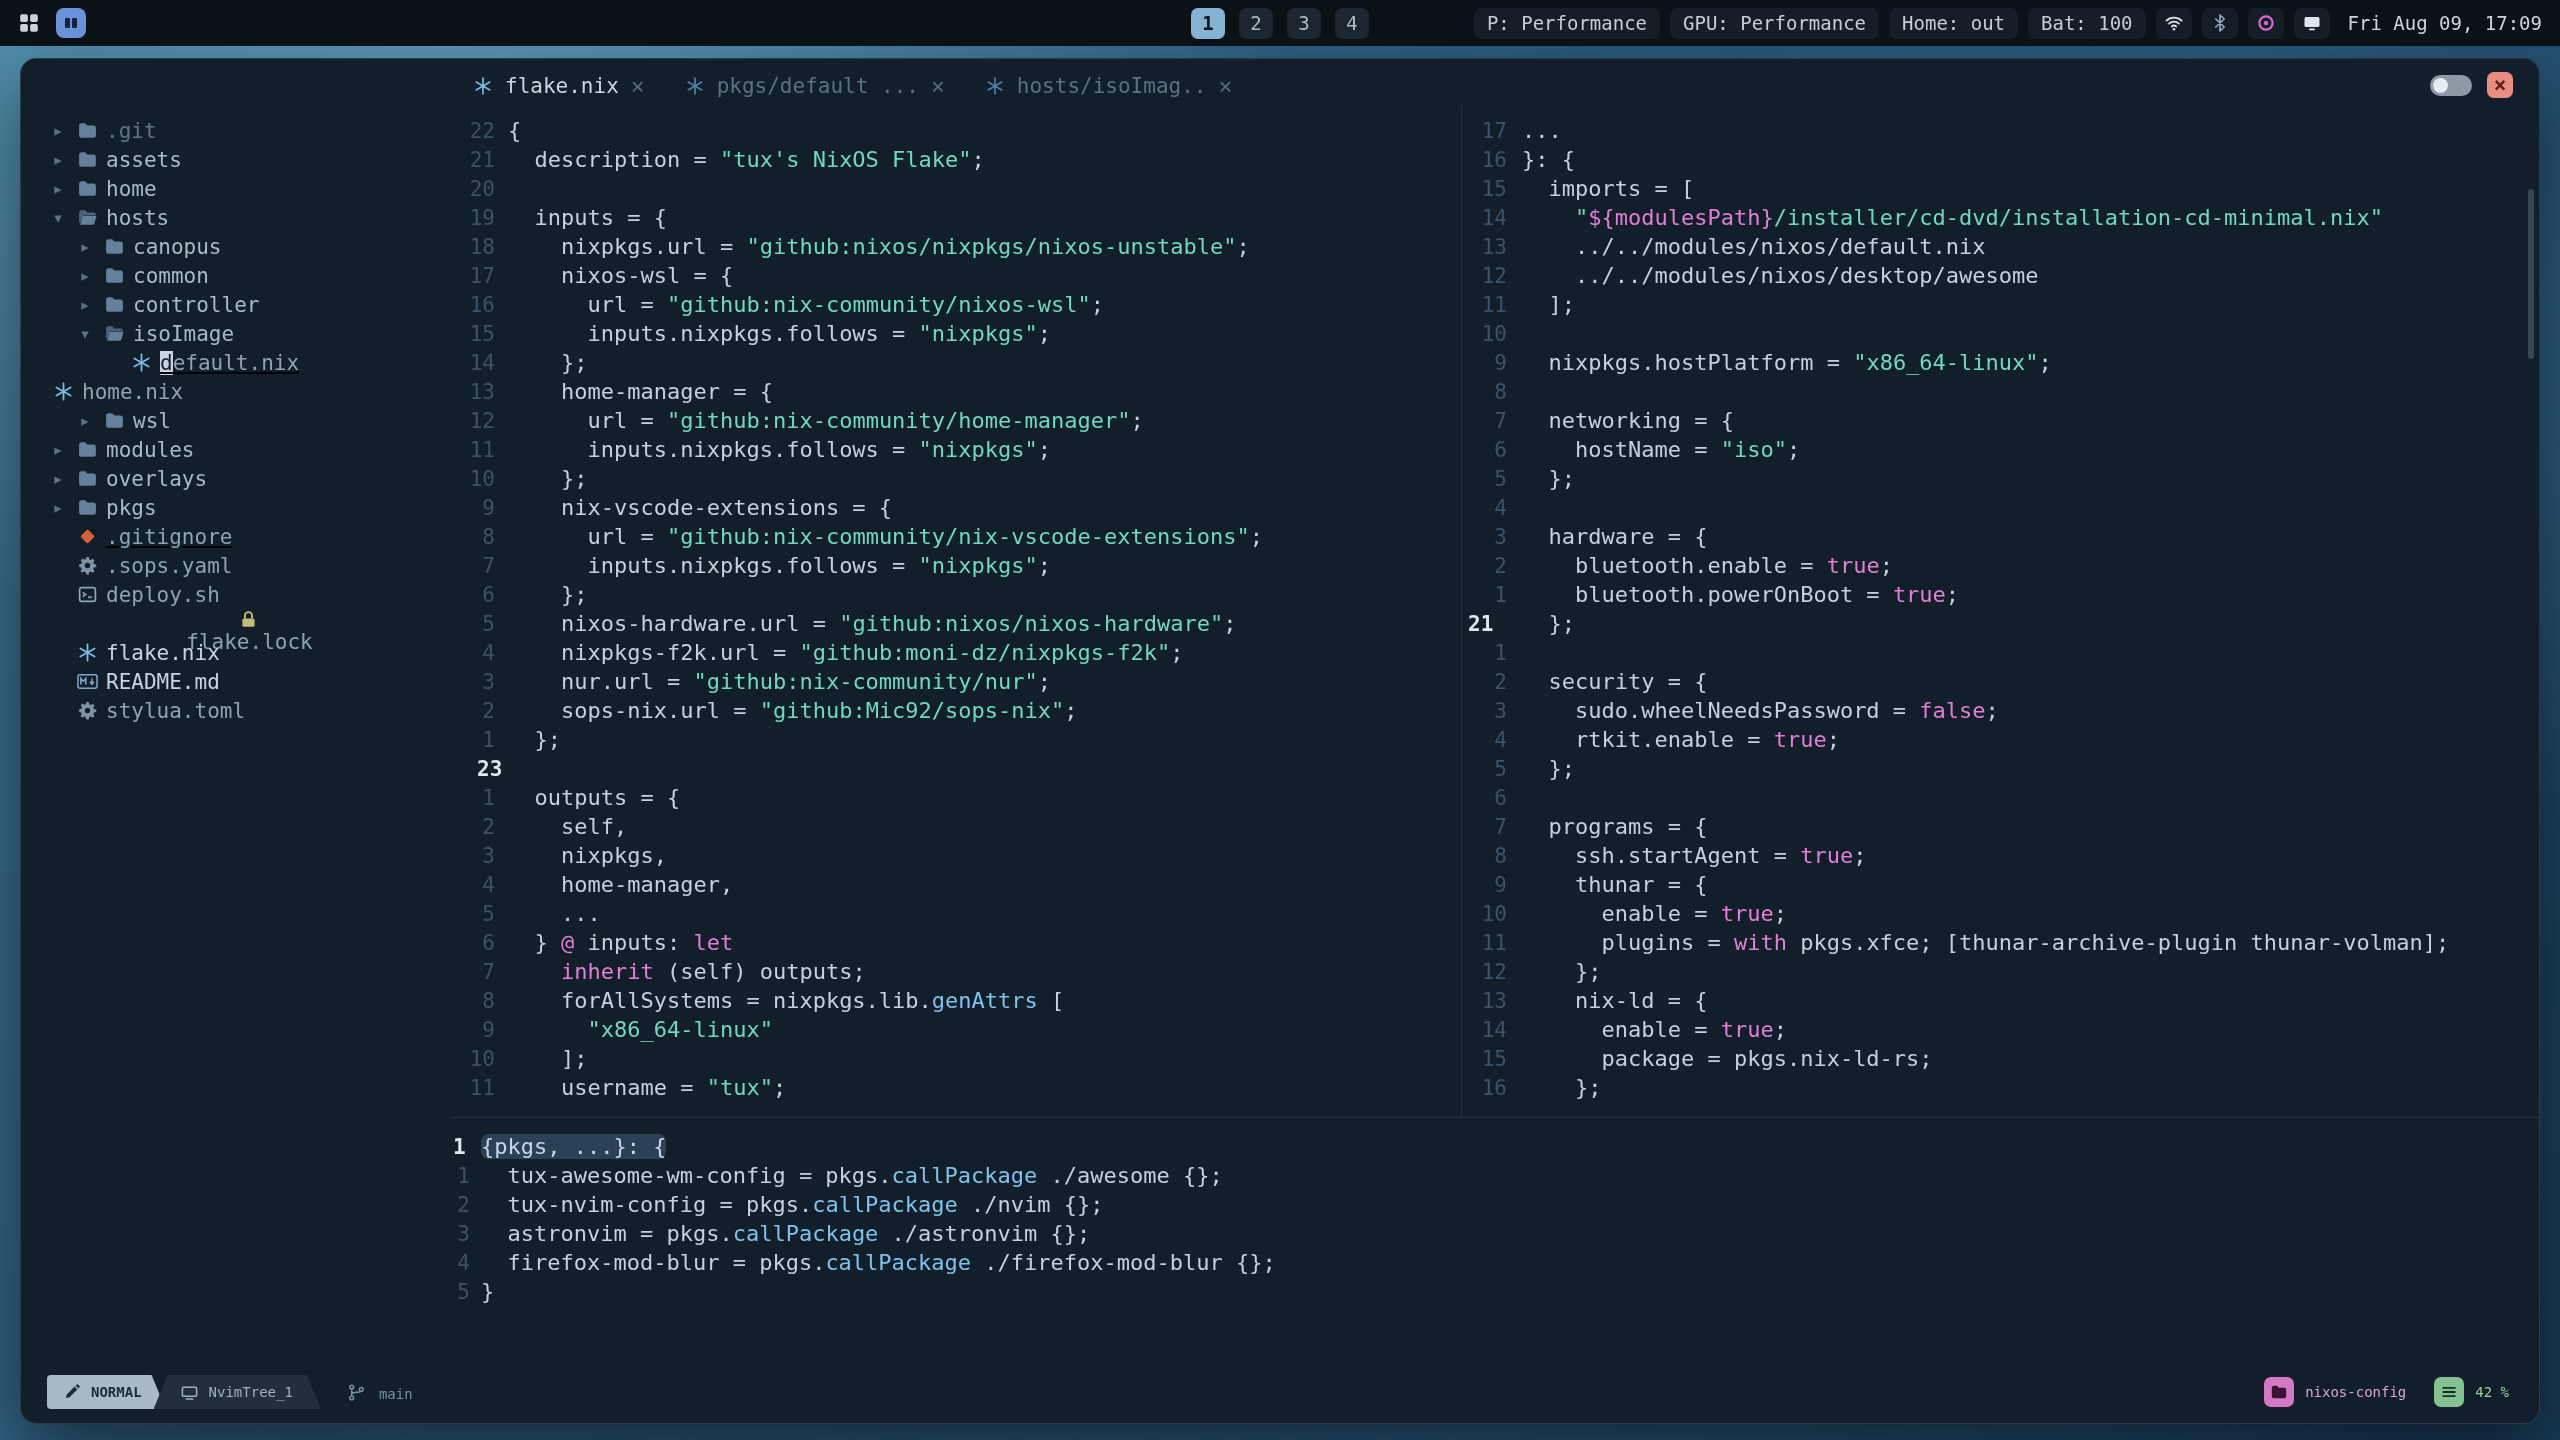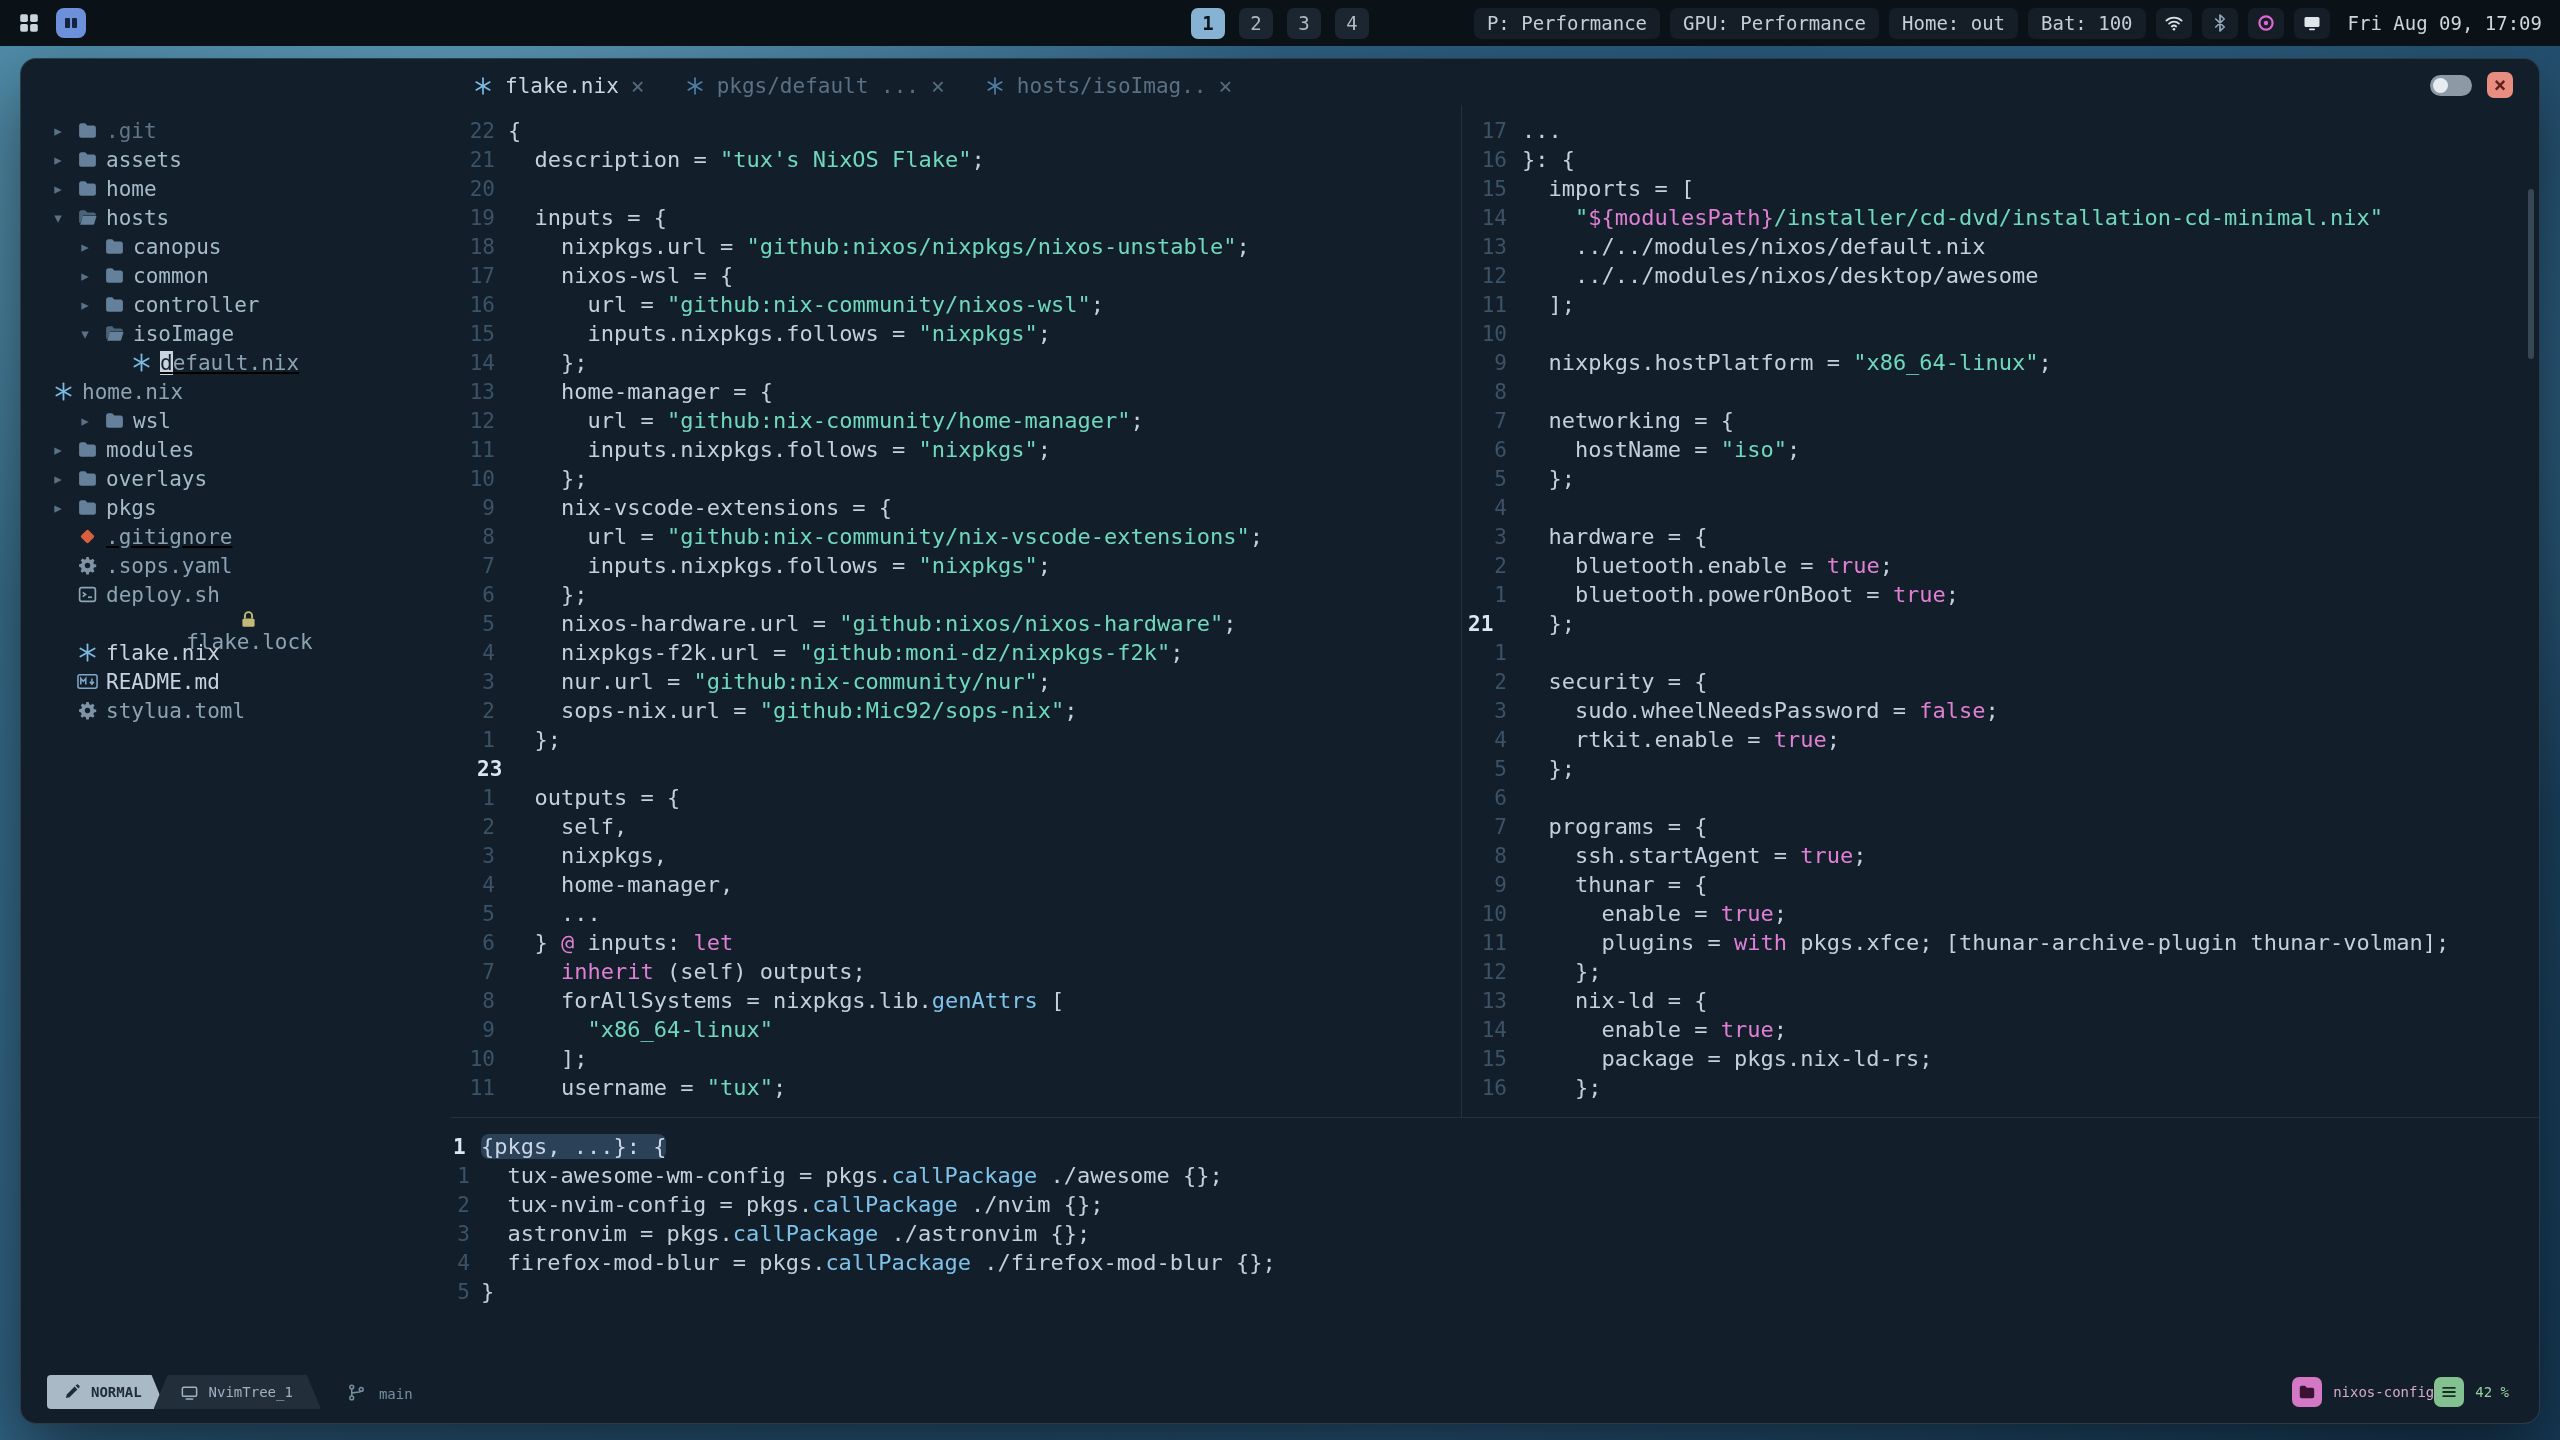--- a/index.html
+++ b/index.html
@@ -85,21 +85,21 @@
 .scrollthumb{position:absolute;right:5px;top:130px;width:6px;height:170px;background:rgba(190,215,235,.22);border-radius:3px}
 
 
 .status{position:absolute;left:0;right:0;bottom:14px;height:34px;display:flex;align-items:center;font-size:14px}
 .seg-mode{margin-left:26px;height:34px;display:flex;align-items:center;gap:10px;background:#a9b9c6;color:#202c37;font-weight:bold;padding:0 24px 0 16px;clip-path:polygon(0 0,calc(100% - 14px) 0,100% 100%,0 100%);border-radius:4px 0 0 4px}
 .seg-mode svg{width:18px;height:18px;display:block}
 .seg-buf{margin-left:-12px;height:34px;display:flex;align-items:center;gap:10px;background:#222e3a;color:#9fb2c1;padding:0 28px 0 26px;clip-path:polygon(14px 0,calc(100% - 14px) 0,100% 100%,0 100%)}
 .seg-buf svg{width:19px;height:19px;display:block}
 .branch{margin-left:26px;display:flex;align-items:flex-end;gap:13px;color:#74909f}
 .branch svg{width:19px;height:19px;display:block}
-.st-right{margin-left:auto;display:flex;align-items:center;margin-right:30px}
+.st-right{margin-left:auto;display:flex;align-items:center;gap:28px;margin-right:30px}
 .st-item{display:flex;align-items:center;gap:11px}
 .badge{width:30px;height:30px;border-radius:7px;display:flex;align-items:center;justify-content:center}
 .badge svg{width:18px;height:18px;display:block}
 .badge-project{background:#d477c4;color:#3a1233}
 .badge-scroll{background:#83c290;color:#16301f}
 .lbl-project{color:#d5a8cc}
 .lbl-scroll{color:#97d0a0}
 </style>
 </head>
 <body>

